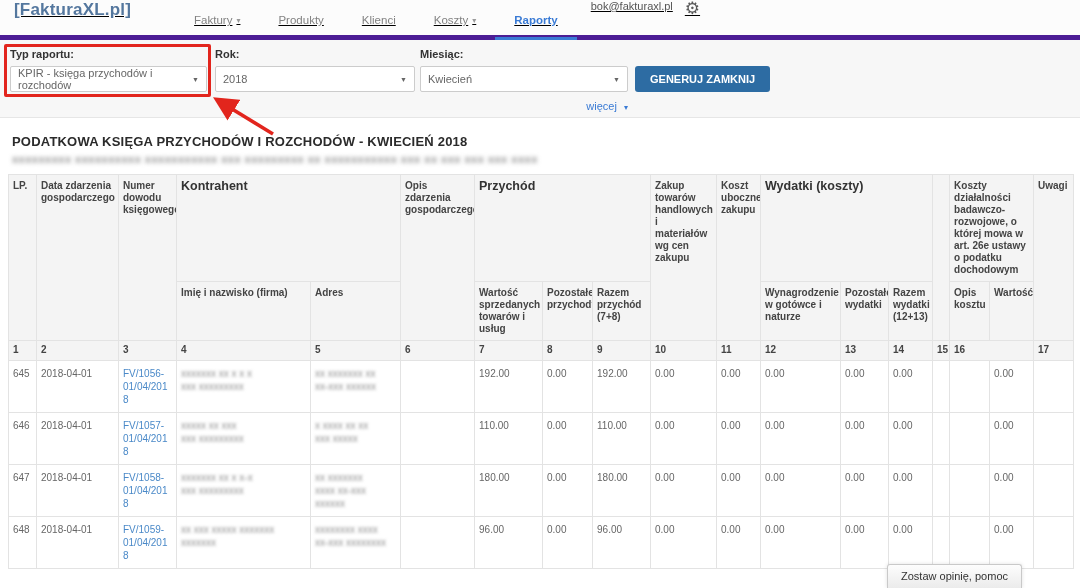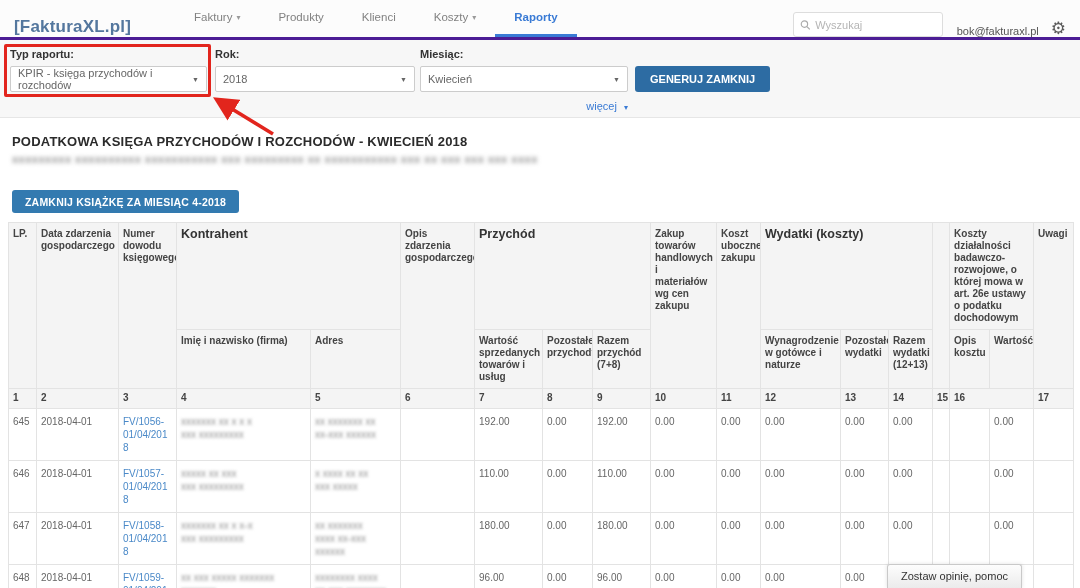--- a/index.html
+++ b/index.html
@@ -1,21 +1,21 @@
 <!DOCTYPE html>
 <html><head>
 <meta charset="utf-8">
 <style>
   * { margin:0; padding:0; box-sizing:border-box; }
   body { font-family:"Liberation Sans","DejaVu Sans",sans-serif; background:#fff; }
   .screen { position:relative; width:1080px; height:588px; overflow:hidden; background:#fff; }
 
   
-  .topbar { position:relative; height:40px; background:#fcfcfc; border-bottom:3px solid #4c1d95;
-            display:flex; align-items:flex-end; }
+  .topbar { position:relative; height:40px; background:#fcfcfc; border-bottom:5px solid #4c1d95;
+            display:flex; align-items:flex-start;text-decoration:underline; }
   .logo { margin-left:14px; font-size:17px; font-weight:bold; color:#54779e; letter-spacing:.2px; }
   .nav { display:flex; margin-left:44px; height:40px; }
   .nav-item { display:flex; align-items:center; height:40px; padding:0 19px; font-size:11.5px;
               color:#828282; cursor:pointer; border-bottom:3px solid transparent; padding-top:3px; }
   .nav-item.active { color:#3a7bd5; font-weight:bold; border-bottom:3px solid #3a7bd5; }
   .nav-caret { font-size:8px; color:#9a9a9a; margin-left:4px; }
   .searchbox { margin-left:auto; width:150px; height:25px; background:#fff; border:1px solid #ddd;
                border-radius:3px; display:flex; align-items:center; padding:0 6px; }
   .searchbox input { border:none; outline:none; width:100%; font-size:11px; color:#555;
                      font-family:inherit; background:transparent; margin-left:5px; }
@@ -94,27 +94,20 @@
         <span>Klienci</span>
       </div>
       <div class="nav-item">
         <span>Koszty</span>
         <span class="nav-caret">▾</span>
       </div>
       <div class="nav-item active">
         <span>Raporty</span>
       </div>
     </div>
-    <div class="searchbox">
-      <svg width="12" height="12" viewBox="0 0 12 12">
-        <circle cx="5" cy="5" r="3.6" fill="none" stroke="#aaa" stroke-width="1.3"></circle>
-        <line x1="7.8" y1="7.8" x2="11" y2="11" stroke="#aaa" stroke-width="1.3"></line>
-      </svg>
-      <input type="text" placeholder="Wyszukaj" style="">
-    </div>
     <div class="account">bok@fakturaxl.pl</div>
     <div class="gear">⚙</div>
   </div>
 
   <div class="filterbar">
     <div class="fgroup" style="left:10px; width:197px;">
       <div class="flabel">Typ raportu:</div>
       <div class="fselect">
         <span>KPIR - księga przychodów i rozchodów</span>
         <span class="sel-arrow">▼</span>
@@ -147,21 +140,20 @@
       <marker id="arrowhead" markerWidth="7" markerHeight="7" refX="5" refY="3.5" orient="auto">
         <polygon points="0 0, 7 3.5, 0 7" fill="#e2251d"></polygon>
       </marker>
     </defs>
     <line x1="273" y1="134" x2="219" y2="101" stroke="#e2251d" stroke-width="3.5" marker-end="url(#arrowhead)"></line>
   </svg>
 
   <div class="content">
     <div class="report-title">PODATKOWA KSIĘGA PRZYCHODÓW I ROZCHODÓW - KWIECIEŃ 2018</div>
     <div class="company-line blurred">xxxxxxxxx xxxxxxxxxx xxxxxxxxxxx xxx xxxxxxxxx xx xxxxxxxxxxx xxx xx xxx xxx xxx xxxx</div>
-    <button class="btn-close-book">ZAMKNIJ KSIĄŻKĘ ZA MIESIĄC 4-2018</button>
 
     <table class="kpir">
       <colgroup>
         <col style="width:28px">
           <col style="width:82px">
           <col style="width:58px">
         <col style="width:134px">
           <col style="width:90px">
           <col style="width:74px">
         <col style="width:68px">

